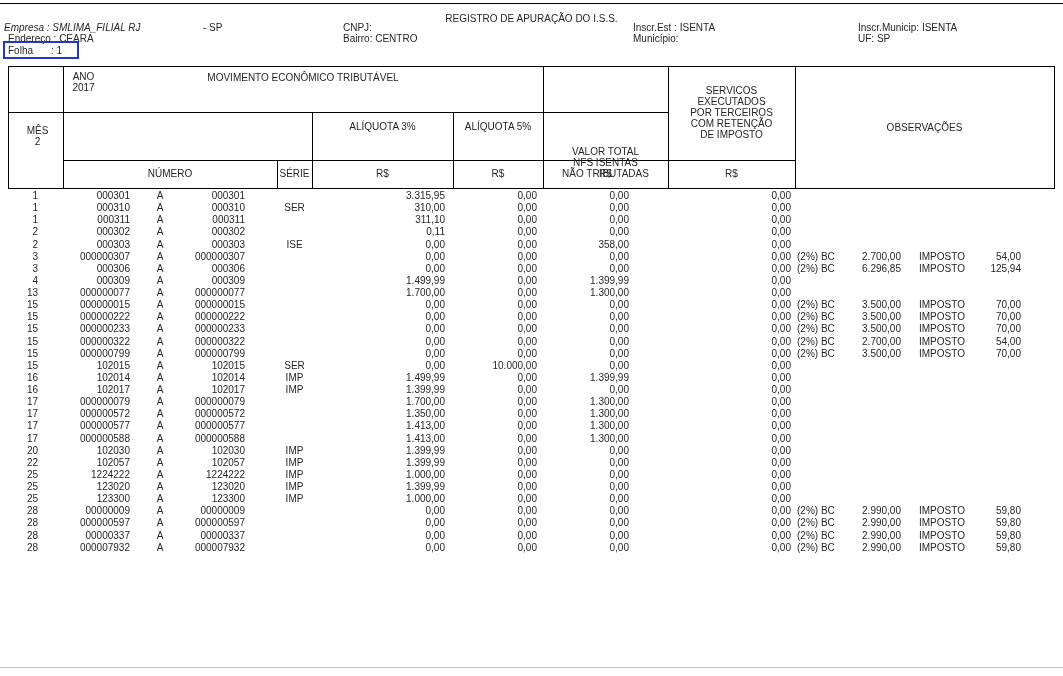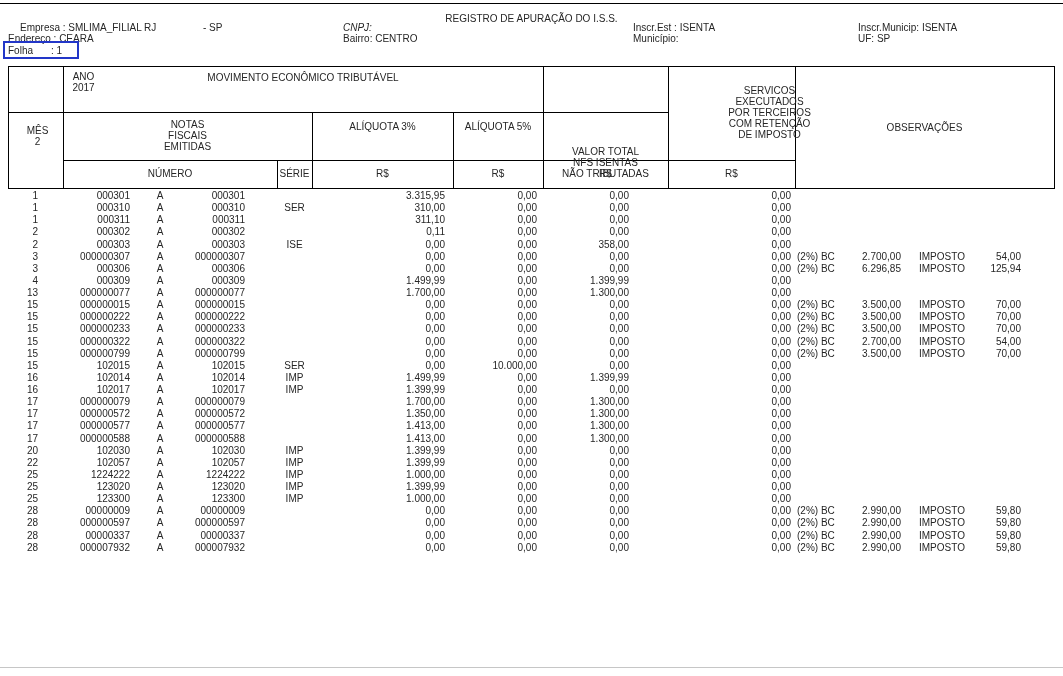--- a/index.html
+++ b/index.html
@@ -29,23 +29,23 @@
   .ov{width:50px;text-align:right;}
 </style>
 </head>
 <body>
 
 <div class="page">
 
   <div class="line" style="left:0;top:3px;width:1063px;height:1px;"></div>
 
   <div class="t ctr" style="left:0;top:13px;width:1063px;">REGISTRO DE APURAÇÃO DO I.S.S.</div>
-  <div class="t" style="left:20px;top:22px;">Empresa : SMLIMA_FILIAL RJ</div>
+  <div class="t" style="left:4px;top:22px;font-style:italic;">Empresa : SMLIMA_FILIAL RJ</div>
   <div class="t" style="left:203px;top:22px;">- SP</div>
-  <div class="t" style="left:343px;top:22px;font-style:italic;">CNPJ:</div>
+  <div class="t" style="left:343px;top:22px;">CNPJ:</div>
   <div class="t" style="left:633px;top:22px;">Inscr.Est : ISENTA</div>
   <div class="t" style="left:858px;top:22px;">Inscr.Municip: ISENTA</div>
   <div class="t" style="left:8px;top:33px;">Endereço : CEARA</div>
   <div class="t" style="left:343px;top:33px;">Bairro: CENTRO</div>
   <div class="t" style="left:633px;top:33px;">Município:</div>
   <div class="t" style="left:858px;top:33px;">UF: SP</div>
   <div id="folha-box"></div>
   <div class="t" style="left:8px;top:45px;">Folha</div>
   <div class="t" style="left:51px;top:45px;">: 1</div>
 
@@ -61,29 +61,26 @@
   <div class="line" style="left:543px;top:66px;width:1px;height:122px;"></div>
   <div class="line" style="left:668px;top:66px;width:1px;height:122px;"></div>
   <div class="line" style="left:795px;top:66px;width:1px;height:122px;"></div>
   <div class="line" style="left:1054px;top:66px;width:1px;height:123px;"></div>
 
   <div class="t ctr" style="left:8px;top:71px;width:55px;padding-left:48px;">ANO
 2017</div>
   <div class="t ctr" style="left:10px;top:125px;width:55px;">MÊS
 2</div>
   <div class="t ctr" style="left:63px;top:72px;width:480px;">MOVIMENTO ECONÔMICO TRIBUTÁVEL</div>
-  <div class="t ctr" style="left:63px;top:119px;width:249px;">NOTAS
-FISCAIS
-EMITIDAS</div>
   <div class="t ctr" style="left:312px;top:121px;width:141px;">ALÍQUOTA 3%</div>
   <div class="t ctr" style="left:453px;top:121px;width:90px;">ALÍQUOTA 5%</div>
   <div class="t ctr" style="left:543px;top:119px;width:125px;margin-top:27px;">VALOR TOTAL
 NFS ISENTAS
 NÃO TRIBUTADAS</div>
-  <div class="t ctr" style="left:668px;top:85px;width:127px;padding-left:38px;">SERVICOS
+  <div class="t ctr" style="left:668px;top:85px;width:127px;">SERVICOS
 EXECUTADOS
 POR TERCEIROS
 COM RETENÇÃO
 DE IMPOSTO</div>
   <div class="t ctr" style="left:795px;top:122px;width:259px;">OBSERVAÇÕES</div>
   <div class="t ctr" style="left:63px;top:168px;width:214px;">NÚMERO</div>
   <div class="t ctr" style="left:277px;top:168px;width:35px;">SÉRIE</div>
   <div class="t ctr" style="left:312px;top:168px;width:141px;">R$</div>
   <div class="t ctr" style="left:453px;top:168px;width:90px;">R$</div>
   <div class="t ctr" style="left:543px;top:168px;width:125px;">R$</div>

